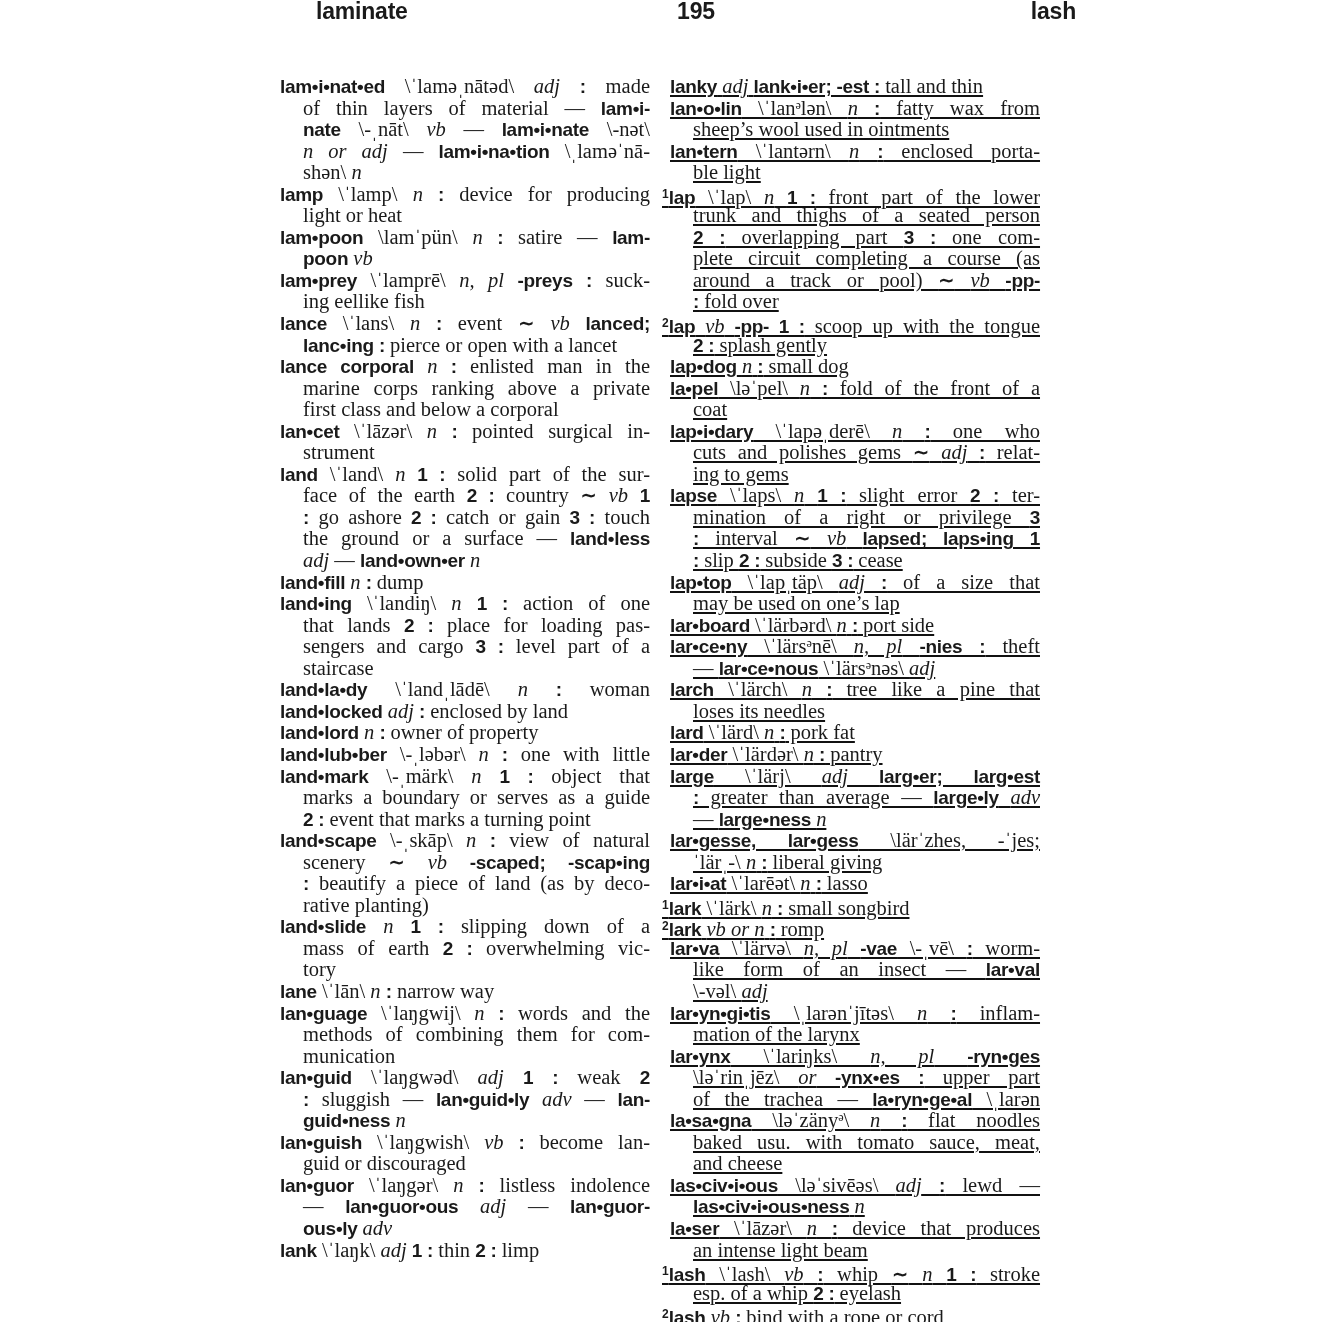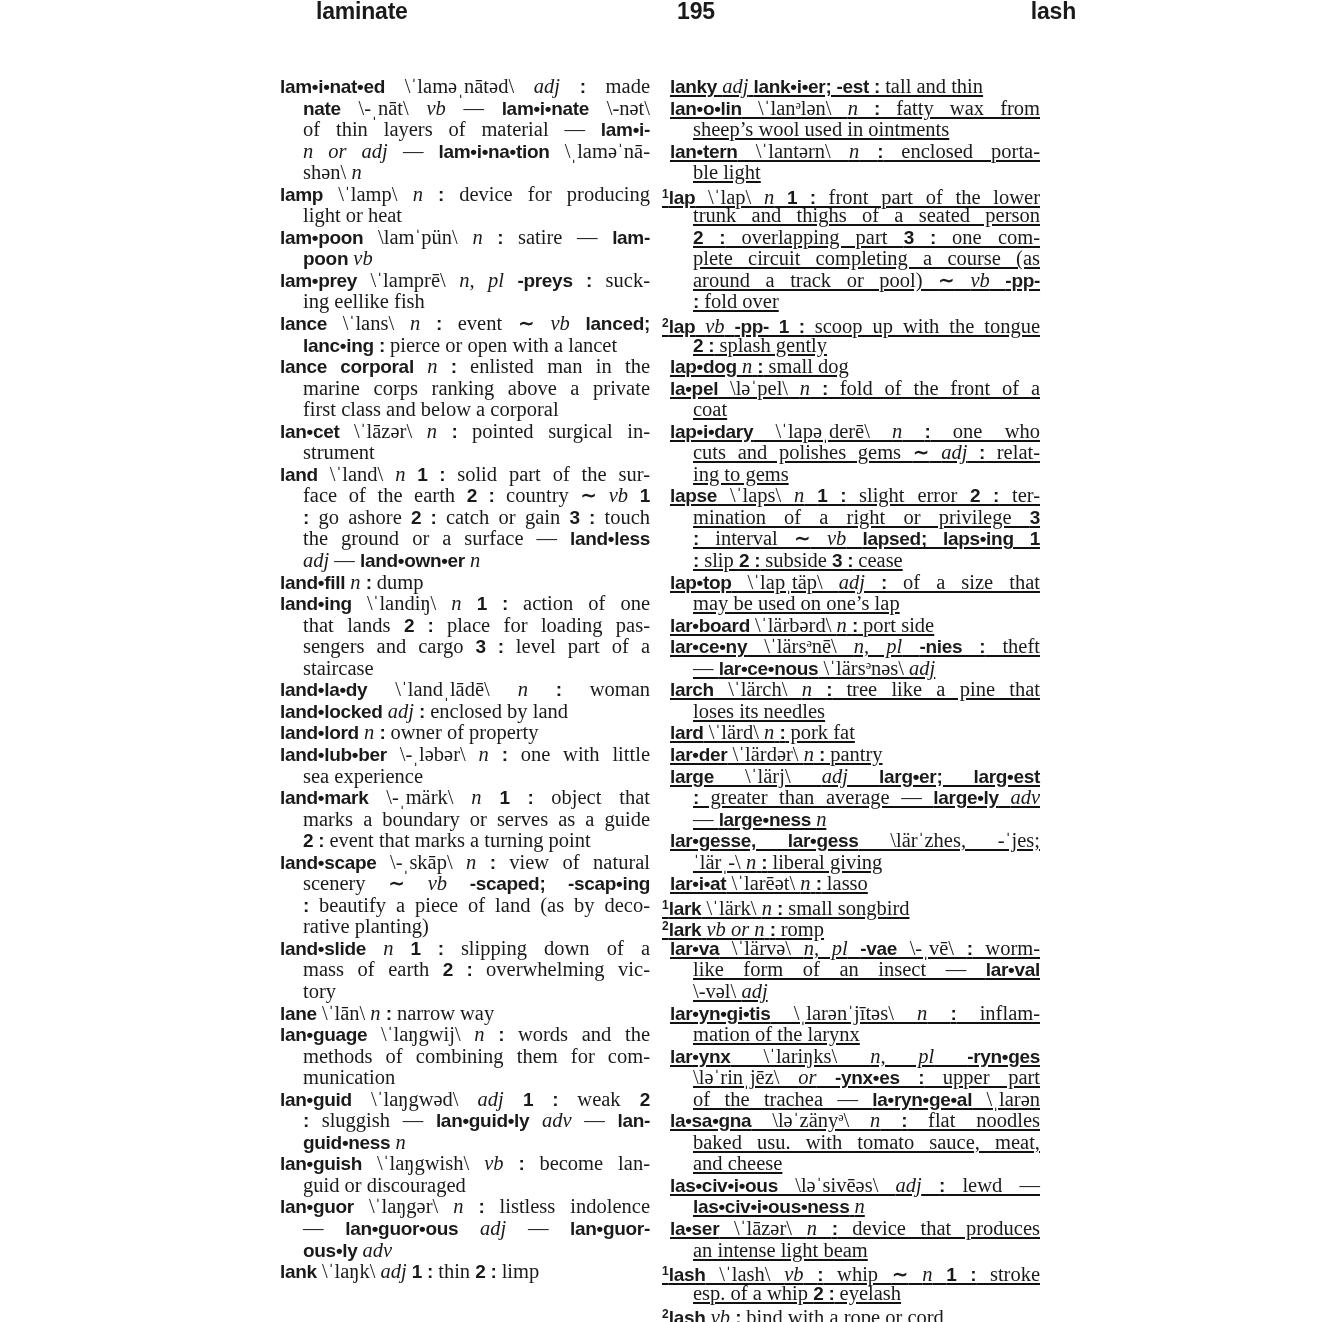--- a/index.html
+++ b/index.html
@@ -27,22 +27,22 @@
 
 <div class="header">
   <span class="hdr hdr-left">laminate</span>
   <span class="hdr hdr-center">195</span>
   <span class="hdr hdr-right">lash</span>
 </div>
 
 <div class="col col-left">
     <div class="entry">
       <div class="line"><span class="b">lam•i•nat•ed</span><span class="r"> \ˈlaməˌnātəd\ </span><span class="i">adj</span><span class="r"> </span><span class="b">:</span><span class="r"> made</span></div>
+      <div class="line indent"><span class="r">of thin layers of material — </span><span class="b">lam•i-</span></div>
       <div class="line indent"><span class="b">nate</span><span class="r"> \-ˌnāt\ </span><span class="i">vb</span><span class="r"> — </span><span class="b">lam•i•nate</span><span class="r"> \-nət\</span></div>
-      <div class="line indent"><span class="r">of thin layers of material — </span><span class="b">lam•i-</span></div>
       <div class="line indent"><span class="i">n or adj</span><span class="r"> — </span><span class="b">lam•i•na•tion</span><span class="r"> \ˌlaməˈnā-</span></div>
       <div class="line indent last"><span class="r">shən\ </span><span class="i">n</span></div>
     </div>
     <div class="entry">
       <div class="line"><span class="b">lamp</span><span class="r"> \ˈlamp\ </span><span class="i">n</span><span class="r"> </span><span class="b">:</span><span class="r"> device for producing</span></div>
       <div class="line indent last"><span class="r">light or heat</span></div>
     </div>
     <div class="entry">
       <div class="line"><span class="b">lam•poon</span><span class="r"> \lamˈpün\ </span><span class="i">n</span><span class="r"> </span><span class="b">:</span><span class="r"> satire — </span><span class="b">lam-</span></div>
       <div class="line indent last"><span class="b">poon</span><span class="r"> </span><span class="i">vb</span></div>
@@ -84,21 +84,20 @@
       <div class="line"><span class="b">land•la•dy</span><span class="r"> \ˈlandˌlādē\ </span><span class="i">n</span><span class="r"> </span><span class="b">:</span><span class="r"> woman</span></div>
     </div>
     <div class="entry">
       <div class="line last"><span class="b">land•locked</span><span class="r"> </span><span class="i">adj</span><span class="r"> </span><span class="b">:</span><span class="r"> enclosed by land</span></div>
     </div>
     <div class="entry">
       <div class="line last"><span class="b">land•lord</span><span class="r"> </span><span class="i">n</span><span class="r"> </span><span class="b">:</span><span class="r"> owner of property</span></div>
     </div>
     <div class="entry">
       <div class="line"><span class="b">land•lub•ber</span><span class="r"> \-ˌləbər\ </span><span class="i">n</span><span class="r"> </span><span class="b">:</span><span class="r"> one with little</span></div>
-      <div class="line indent last"><span class="r">sea experience</span></div>
     </div>
     <div class="entry">
       <div class="line"><span class="b">land•mark</span><span class="r"> \-ˌmärk\ </span><span class="i">n</span><span class="r">  </span><span class="b">1 :</span><span class="r"> object that</span></div>
       <div class="line indent"><span class="r">marks a boundary or serves as a guide</span></div>
       <div class="line indent last"><span class="b">2 :</span><span class="r"> event that marks a turning point</span></div>
     </div>
     <div class="entry">
       <div class="line"><span class="b">land•scape</span><span class="r"> \-ˌskāp\ </span><span class="i">n</span><span class="r"> </span><span class="b">:</span><span class="r"> view of natural</span></div>
       <div class="line indent"><span class="r">scenery </span><span class="swung">∼</span><span class="r"> </span><span class="i">vb</span><span class="r"> </span><span class="b">-scaped; -scap•ing</span></div>
       <div class="line indent"><span class="b">:</span><span class="r"> beautify a piece of land (as by deco-</span></div>

